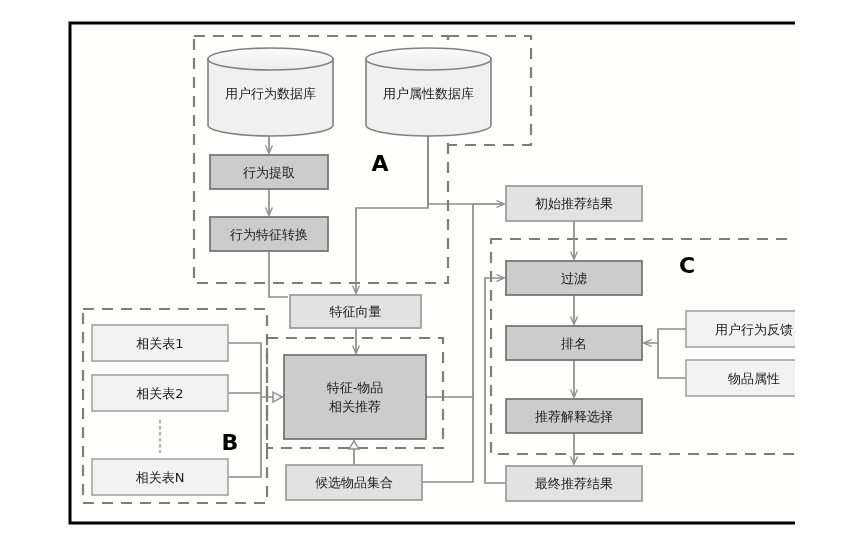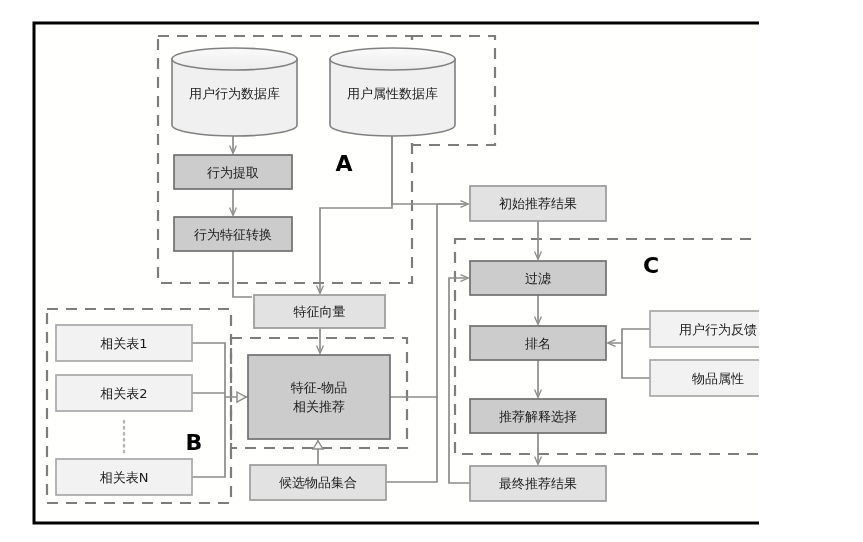--- a/index.html
+++ b/index.html
@@ -7,20 +7,21 @@
     padding: 0;
     background: #ffffff;
     font-family: "DejaVu Sans", "Liberation Sans", sans-serif;
   }
   #stage {
     position: relative;
     width: 759px;
     height: 542px;
     background: #ffffff;
     overflow: hidden;
+    margin-left: 36px;
   }
   #diagram {
     display: block;
     width: 863px;
     height: 542px;
   }
   .node-label {
     font-family: "DejaVu Sans", "Liberation Sans", sans-serif;
     font-size: 13px;
     fill: #1a1a1a;

